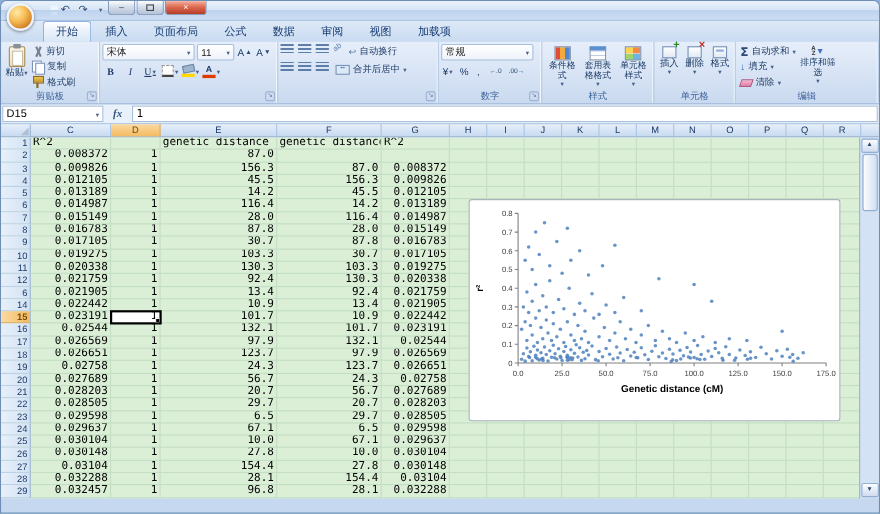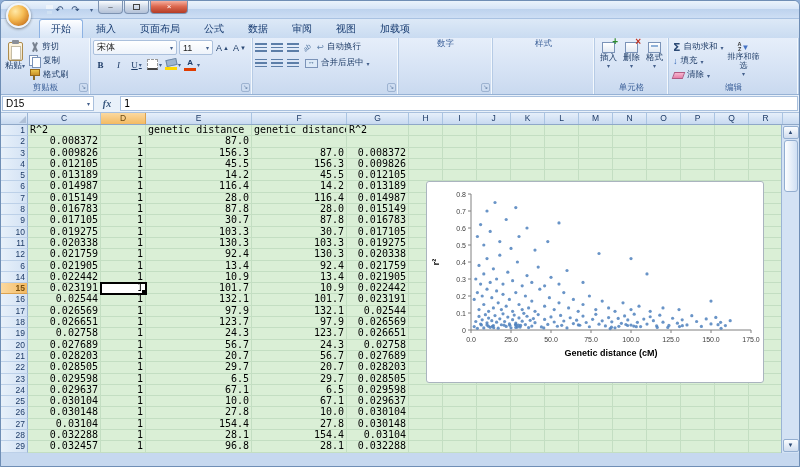--- a/index.html
+++ b/index.html
@@ -26,21 +26,21 @@
   .rtab { padding:2px 11px 2px; font-size:10px; color:#163a70; border-radius:3px 3px 0 0; white-space:nowrap; }
   .rtab.active { background:linear-gradient(#fefeff,#eaf1fb 50%,#dae7f6); border:1px solid #8db2e3; border-bottom:none; }
 
   
   .ribbon { height:57px; display:flex; background:linear-gradient(#e6eefa,#d5e2f4 60%,#c9d9ef); border-bottom:1px solid #96b2d5; }
   .rgroup { position:relative; display:flex; flex-direction:column; border-right:1px solid #b6cbe5; box-shadow:inset -1px 0 0 #f3f8fd; }
   .gcontent { flex:1; padding:2px 2px 0 2px; display:flex; }
   .glabel { height:12px; font-size:8.5px; color:#3f639b; text-align:center; line-height:11px; white-space:nowrap; }
   .launcher { position:absolute; right:2px; bottom:2px; width:9px; height:9px; border:1px solid #9db3d1; border-radius:2px; font-size:6px; line-height:7px; text-align:center; color:#56749c; }
   .col { display:flex; flex-direction:column; }
-  .rowc { display:flex; align-items:center; }
+  .rowc { display:flex; align-items:flex-start; }
   .bigbtn { display:flex; flex-direction:column; align-items:center; font-size:8.5px; color:#1d3b66; padding:2px 2px 0; border-radius:3px; line-height:9px; text-align:center; }
   .sbtn { display:flex; align-items:center; gap:3px; font-size:8.5px; color:#1d3b66; height:14px; padding:0 2px; white-space:nowrap; }
   .dd { font-size:6px; color:#44608c; }
   .combo { background:linear-gradient(#fff,#eef3fa); border:1px solid #abc0dc; height:15px; display:flex; align-items:center; font-size:9px; color:#222; padding:0 3px; gap:3px; border-radius:2px; }
   .sq { min-width:15px; height:15px; display:flex; align-items:center; justify-content:center; font-size:9px; color:#1d3b66; gap:1px; }
 
   .icon-paste { width:15px; height:19px; background:linear-gradient(#fdf6e3,#f0debc); border:1px solid #ad8c4d; border-radius:2px; position:relative; }
   .icon-paste::before { content:""; position:absolute; top:-3px; left:3px; width:7px; height:4px; background:#8a8f98; border-radius:1px; }
   .icon-paste::after { content:""; position:absolute; top:3px; left:2px; width:8px; height:12px; background:#fff; border:1px solid #c5bda6; }
   .icon-cut { width:10px; height:11px; position:relative; }
@@ -244,25 +244,55 @@
               <span class="icon-merge"></span>
               <span>合并后居中</span>
               <span class="dd">▾</span>
             </div>
         </div>
       </div>
       <span class="launcher">↘</span>
     </div>
 
     <div class="rgroup" style="width:94px">
+      <div class="gcontent col" style="gap:2px">
+        <div class="combo" style="width:84px">
+            <span style="flex:1">常规</span>
+            <span class="dd">▾</span>
+          </div>
+        <div class="rowc" style="gap:4px">
+          <div class="sq" style="min-width:12px">¥<span class="dd">▾</span></div>
+          <div class="sq" style="min-width:10px">%</div>
+          <div class="sq" style="min-width:8px">,</div>
+          <div class="sq tinytxt">←.0</div>
+          <div class="sq tinytxt">.00→</div>
+        </div>
+      </div>
       <div class="glabel">数字</div>
       <span class="launcher">↘</span>
     </div>
 
     <div class="rgroup" style="width:102px">
+      <div class="gcontent" style="justify-content:space-around">
+        <div class="bigbtn" style="width:33px">
+          <span class="icon-cf"></span>
+          <span style="font-size:8px">条件格式</span>
+            <span class="dd">▾</span>
+        </div>
+        <div class="bigbtn" style="width:33px">
+          <span class="icon-table"></span>
+          <span style="font-size:8px">套用表格格式</span>
+            <span class="dd">▾</span>
+        </div>
+        <div class="bigbtn" style="width:33px">
+          <span class="icon-cellsty"></span>
+          <span style="font-size:8px">单元格样式</span>
+            <span class="dd">▾</span>
+        </div>
+      </div>
       <div class="glabel">样式</div>
     </div>
 
     <div class="rgroup" style="width:74px">
       <div class="gcontent" style="justify-content:space-around">
         <div class="bigbtn">
           <span class="icon-cells ins"></span>
           <span>插入</span>
             <span class="dd">▾</span>
         </div>

